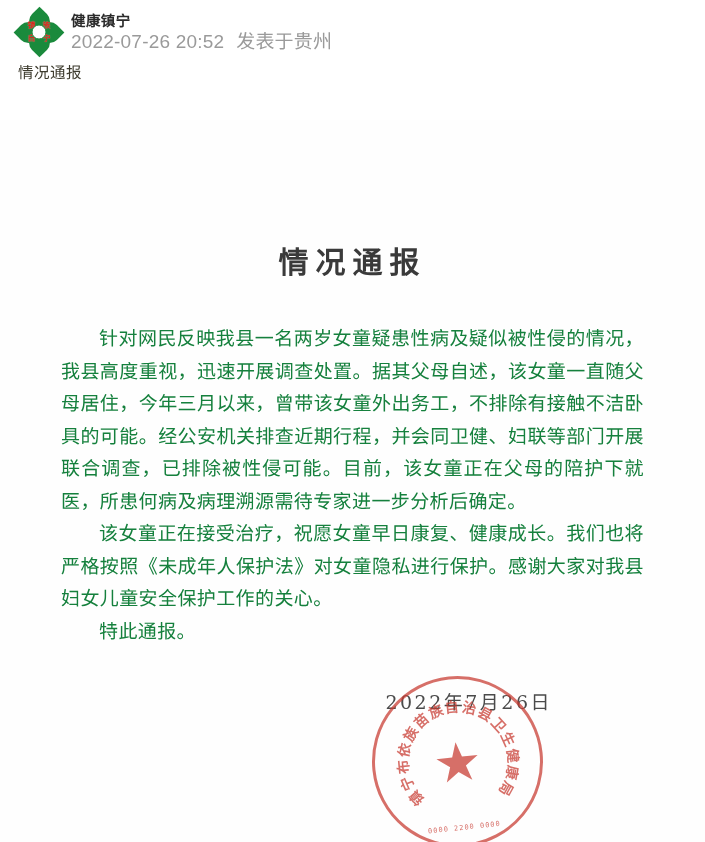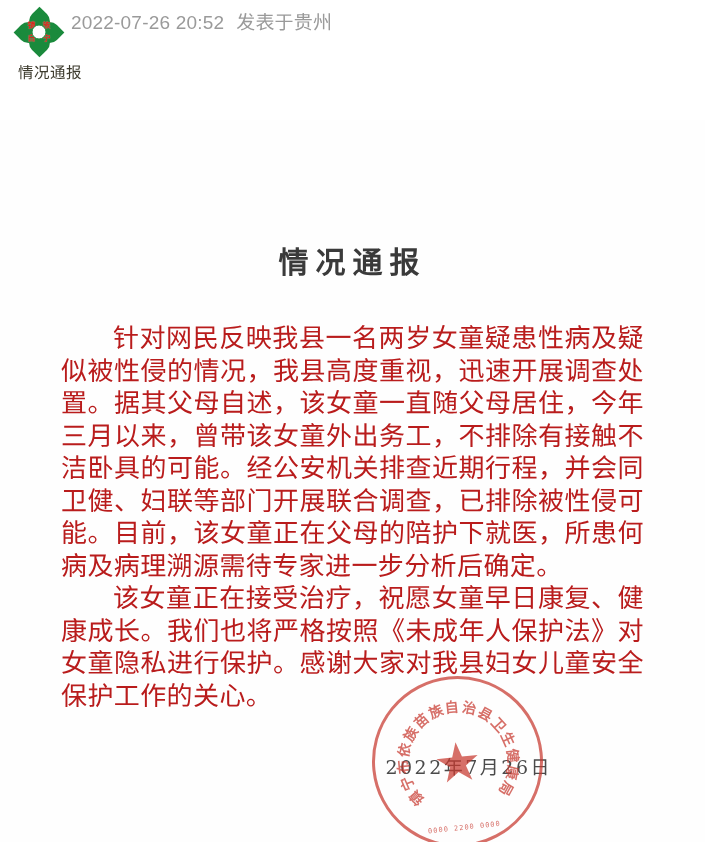--- a/index.html
+++ b/index.html
@@ -123,22 +123,22 @@
     font-weight: bold;
     font-size: 30px;
     letter-spacing: 7px;
     color: #3a3a3a;
     margin-top: 118px;
   }
   .doc-body {
     margin: 40px auto 0;
     width: 583px;
     font-family: "DejaVu Serif", "Liberation Serif", serif;
-    font-size: 26px;
-    color: #b91c1c;
+    font-size: 19px;
+    color: #15803d;
     line-height: 32.5px;
     text-align: justify;
     text-justify: inter-character;
     letter-spacing: .4px;
   }
   .doc-body p {
     margin: 0;
     text-indent: 2em;
   }
   .doc-body p + p { margin-top: 0; }
@@ -220,36 +220,38 @@
     <div class="glyphs">
       <span>镇</span>
       <span>族</span>
       <span>自</span>
       <span>宁</span>
     </div>
     <div class="center-mark"></div>
   </div>
 
   <div class="account-meta">
+    <div class="account-name">健康镇宁</div>
     <div class="account-sub">
       <span>2022-07-26 20:52</span><span class="loc">发表于贵州</span>
     </div>
   </div>
 
 </div>
 
 <div class="post-title">情况通报</div>
 
 <div class="doc-image">
 
   <div class="doc-heading">情况通报</div>
 
   <div class="doc-body">
     <p>针对网民反映我县一名两岁女童疑患性病及疑似被性侵的情况，我县高度重视，迅速开展调查处置。据其父母自述，该女童一直随父母居住，今年三月以来，曾带该女童外出务工，不排除有接触不洁卧具的可能。经公安机关排查近期行程，并会同卫健、妇联等部门开展联合调查，已排除被性侵可能。目前，该女童正在父母的陪护下就医，所患何病及病理溯源需待专家进一步分析后确定。</p>
     <p>该女童正在接受治疗，祝愿女童早日康复、健康成长。我们也将严格按照《未成年人保护法》对女童隐私进行保护。感谢大家对我县妇女儿童安全保护工作的关心。</p>
+    <p>特此通报。</p>
   </div>
 
   <div class="sign-block">
     <div class="sign-date">2022年7月26日</div>
   </div>
 
   <div class="seal">
     <div class="ring-text">
         <span style="transform: rotate(-125deg) translate(-50%, -66px) rotate(0deg);">镇</span>
         <span style="transform: rotate(-107.143deg) translate(-50%, -66px) rotate(0deg);">宁</span>

